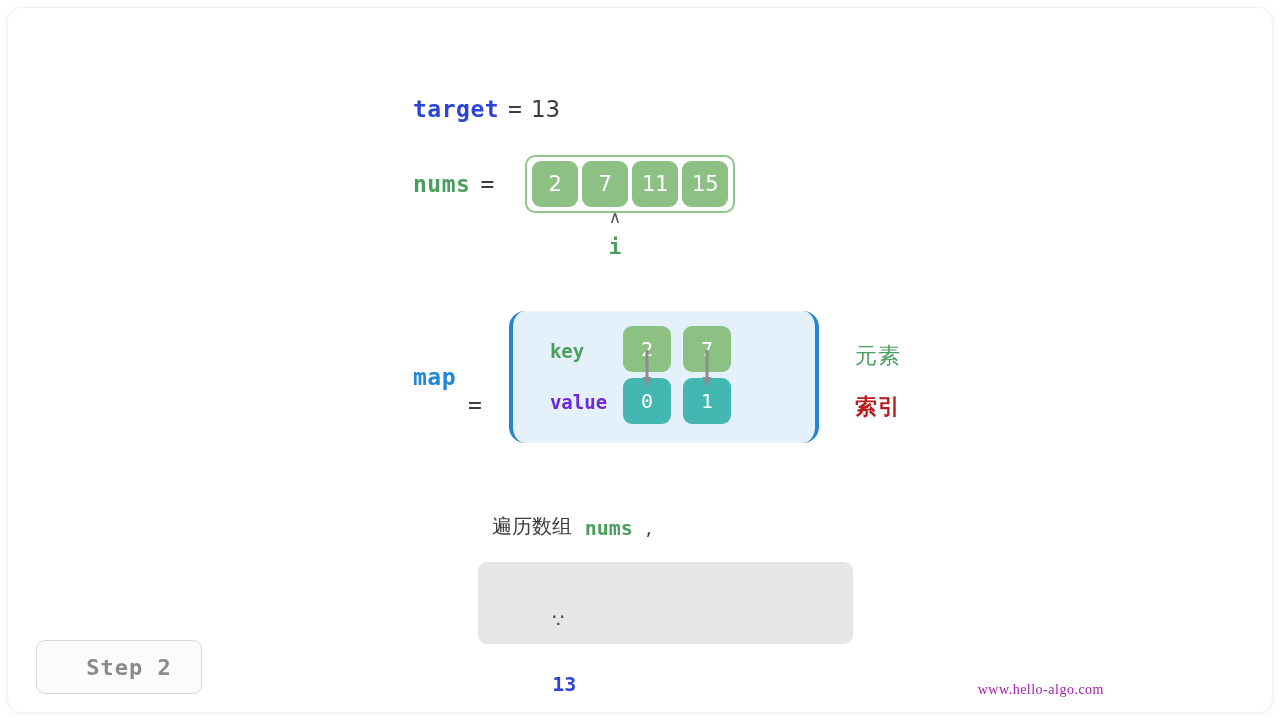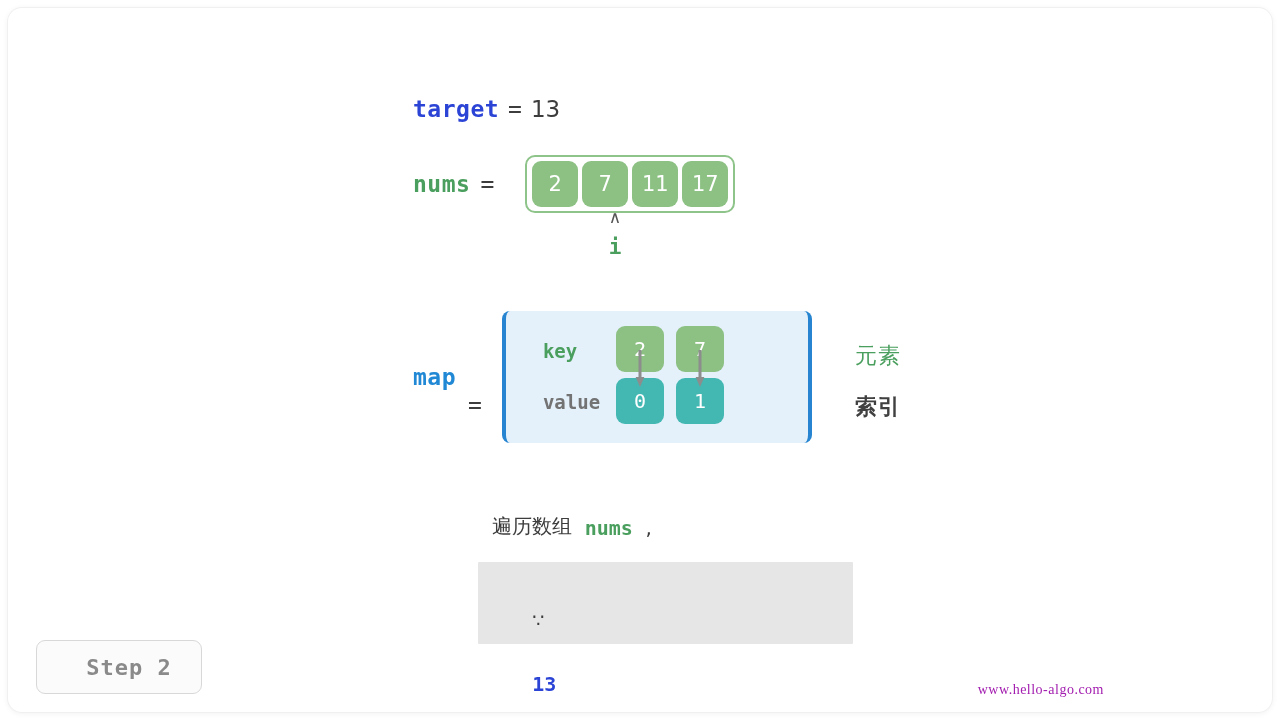--- a/index.html
+++ b/index.html
@@ -150,39 +150,39 @@
     color: #2088d4;
     letter-spacing: 0.5px;
   }
   #map-eq {
     font-family: "DejaVu Sans Mono", monospace;
     font-size: 23px;
     color: #3d3d3d;
     margin: 55px 0 0 12px;
   }
   #map-box {
-    margin-left: 20px;
+    margin-left: 27px;
     width: 310px;
     height: 132px;
     background: #e4f0fa;
     border-left: 4px solid #2684d0;
     border-right: 4px solid #2684d0;
-    border-radius: 8px;
+    border-radius: 16px;
     position: relative;
     box-sizing: border-box;
   }
   .map-rowlabel {
     position: absolute;
     font-family: "DejaVu Sans Mono", monospace;
     font-weight: bold;
     font-size: 19px;
     color: #4a9f5e;
   }
   #map-label-key   { left: 37px; top: 29px; }
-  #map-label-value { left: 37px; top: 80px; color: #737373; }
+  #map-label-value { left: 37px; top: 80px; color: #6d28d9; }
 
   #map-cells {
     position: absolute;
     left: 110px;
     top: 15px;
     display: flex;
     gap: 12px;
   }
   .map-col {
     position: relative;
@@ -223,21 +223,21 @@
     color: #4a9f5e;
     letter-spacing: 1px;
   }
   #anno-index {
     position: absolute;
     left: 855px;
     top: 392px;
     font-family: "DejaVu Sans", sans-serif;
     font-weight: bold;
     font-size: 22px;
-    color: #404040;
+    color: #b91c1c;
     letter-spacing: 1px;
   }
 
   
   #caption-line {
     position: absolute;
     left: 492px;
     top: 513px;
     font-family: "DejaVu Sans", sans-serif;
     font-size: 20px;
@@ -258,23 +258,23 @@
   }
 
   
   #note-box {
     position: absolute;
     left: 478px;
     top: 562px;
     width: 375px;
     height: 82px;
     background: #e6e6e6;
-    border-radius: 1px;
+    border-radius: 9px;
     box-sizing: border-box;
-    padding: 10px 22px 0 16px;
+    padding: 10px 22px 0 36px;
   }
   .note-line {
     font-family: "DejaVu Sans", sans-serif;
     font-size: 20px;
     color: #3d3d3d;
     line-height: 32px;
     white-space: pre;
   }
   .note-sym {
     font-family: "DejaVu Sans", sans-serif;
@@ -327,21 +327,21 @@
     <span id="target-value">13</span>
   </div>
 
   <div id="nums-row">
     <span id="nums-name" class="mono">nums</span>
     <span id="nums-eq">=</span>
     <div id="nums-array-frame">
       <div class="nums-cell">2</div>
       <div class="nums-cell">7</div>
       <div class="nums-cell">11</div>
-      <div class="nums-cell">17</div>
+      <div class="nums-cell">15</div>
     </div>
   </div>
 
   <div id="pointer-group">
     <div id="pointer-caret">∧</div>
     <div id="pointer-label">i</div>
   </div>
 
   <div id="map-row">
     <span id="map-name" class="mono">map</span>

